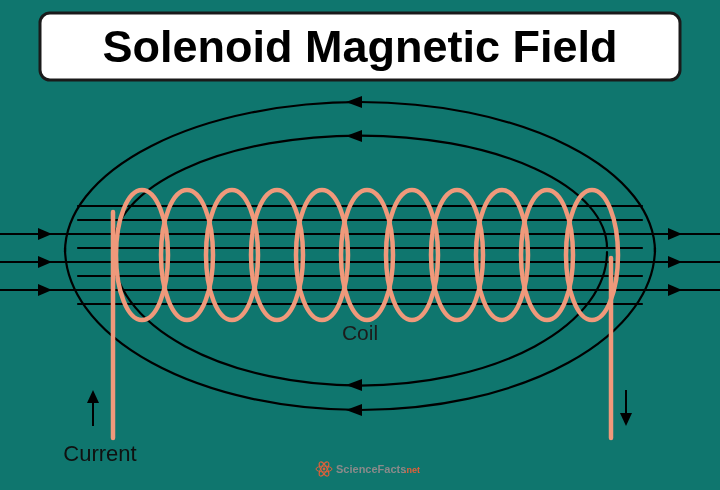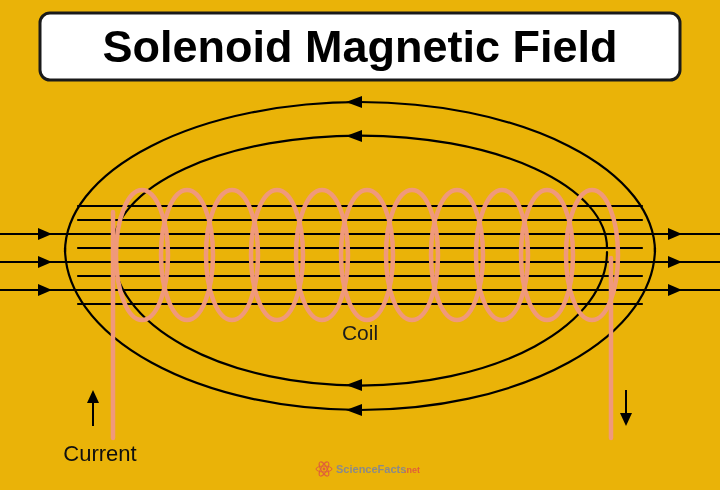--- a/index.html
+++ b/index.html
@@ -5,21 +5,21 @@
   html, body {
     margin: 0;
     padding: 0;
     background: #ffffff;
     font-family: "Liberation Sans", sans-serif;
   }
   .stage {
     position: relative;
     width: 720px;
     height: 490px;
-    background: #eab308;
+    background: #0f766e;
     overflow: hidden;
   }
   svg { display: block; }
   .title-text {
     font-family: "Liberation Sans", sans-serif;
     font-weight: 700;
     font-size: 45px;
     fill: #000000;
   }
   .label-text {

